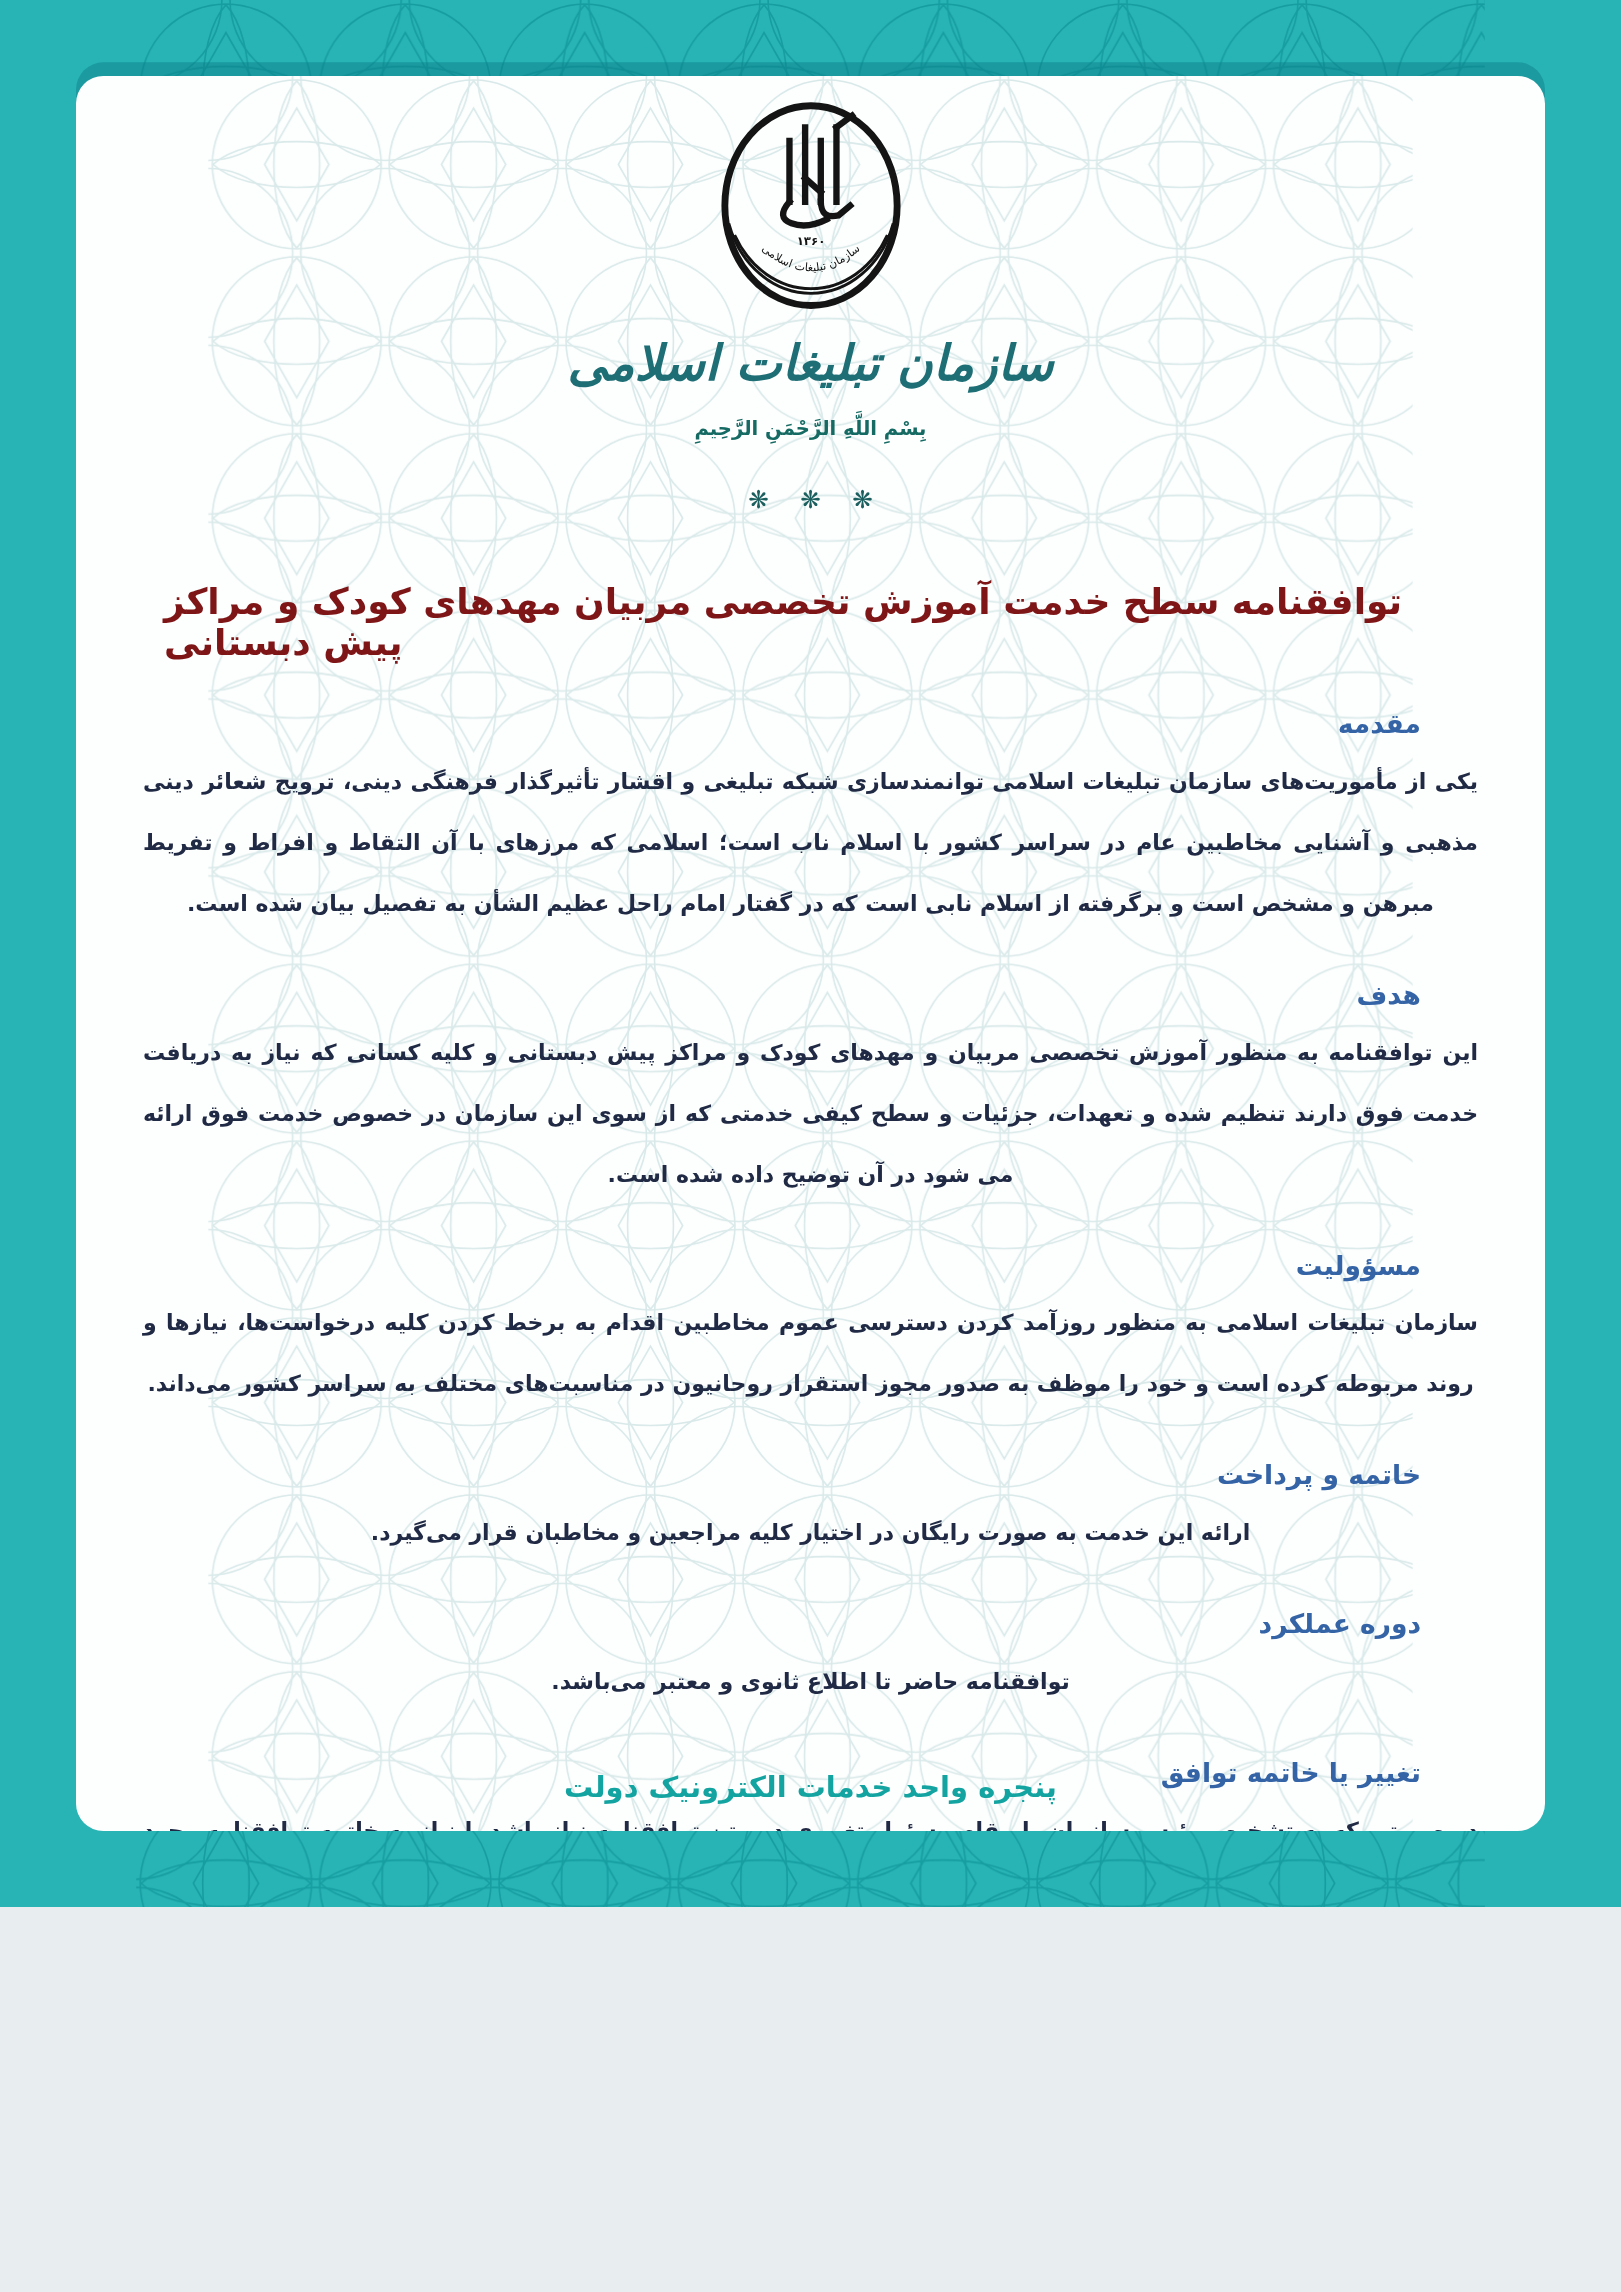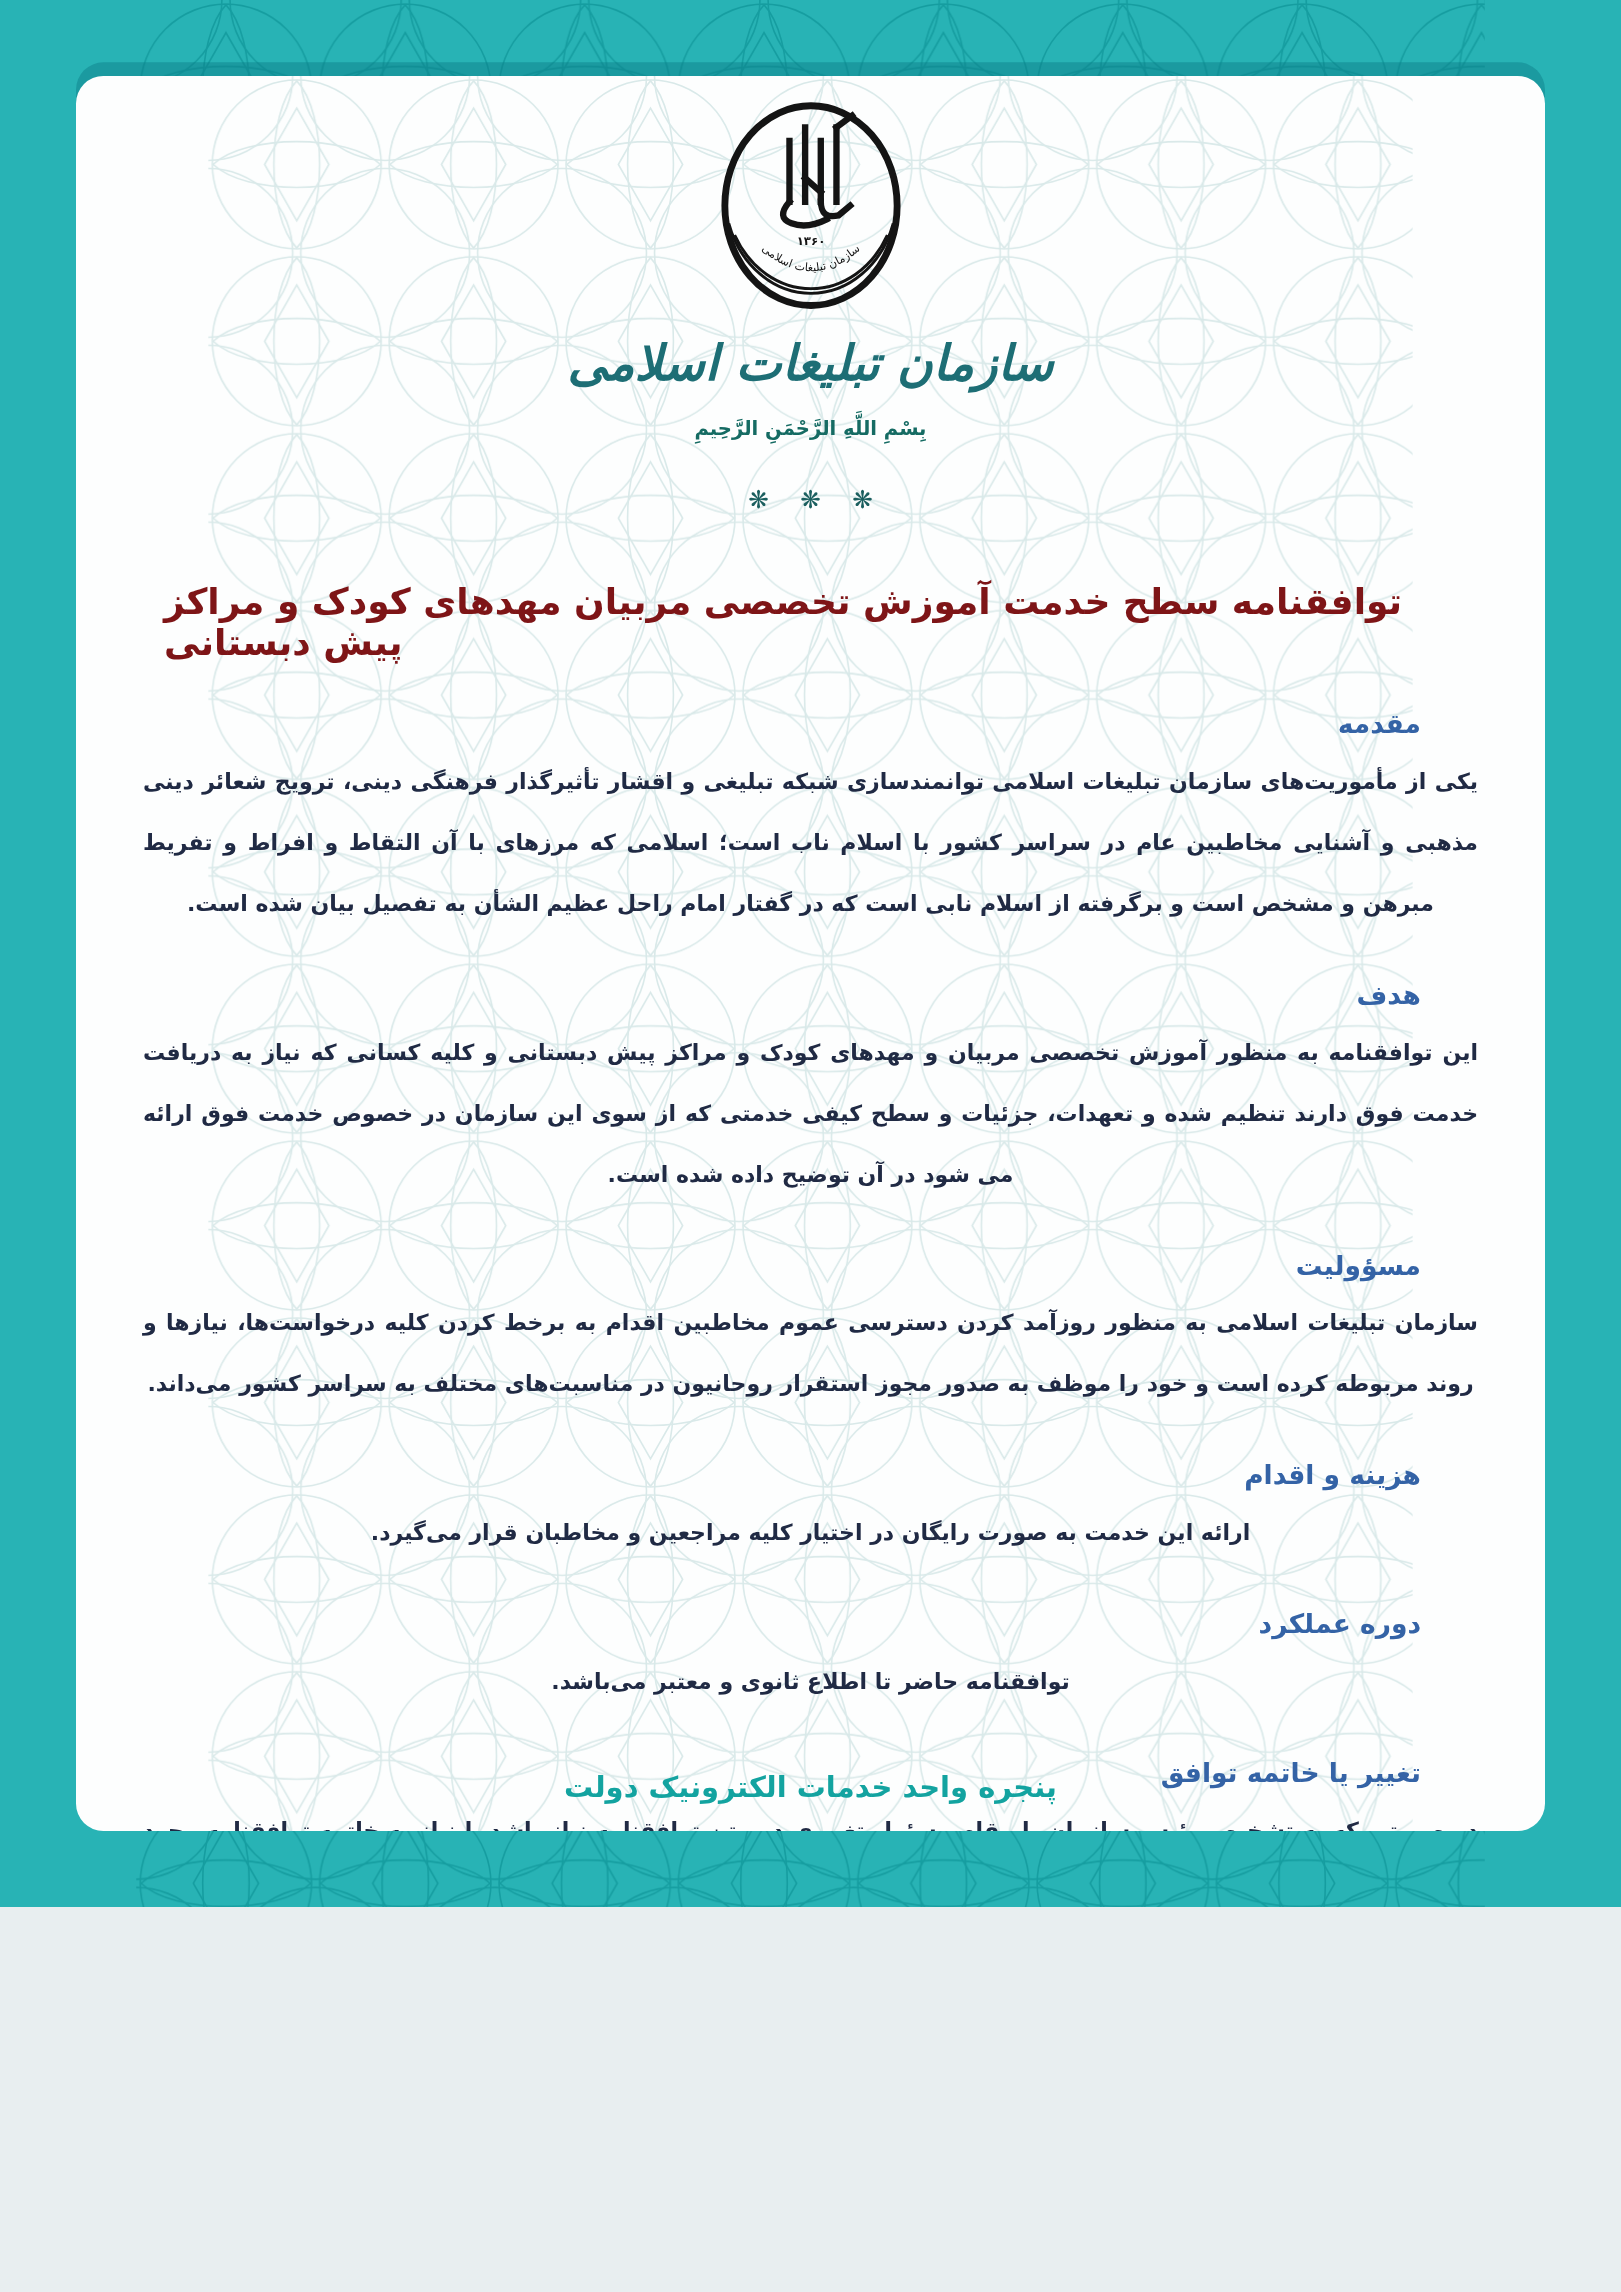--- a/index.html
+++ b/index.html
@@ -238,21 +238,21 @@
           <div class="section-heading">هدف</div>
           <div class="section-body">این توافقنامه به منظور آموزش تخصصی مربیان و مهدهای کودک و مراکز پیش دبستانی و کلیه کسانی که نیاز به دریافت خدمت فوق دارند تنظیم شده و تعهدات، جزئیات و سطح کیفی خدمتی که از سوی این سازمان در خصوص خدمت فوق ارائه می شود در آن توضیح داده شده است.</div>
         </div>
 
         <div>
           <div class="section-heading">مسؤولیت</div>
           <div class="section-body">سازمان تبلیغات اسلامی به منظور روزآمد کردن دسترسی عموم مخاطبین اقدام به برخط کردن کلیه درخواست‌ها، نیازها و روند مربوطه کرده است و خود را موظف به صدور مجوز استقرار روحانیون در مناسبت‌های مختلف به سراسر کشور می‌داند.</div>
         </div>
 
         <div>
-          <div class="section-heading">هزینه و اقدام</div>
+          <div class="section-heading">خاتمه و پرداخت</div>
           <div class="section-body">ارائه این خدمت به صورت رایگان در اختیار کلیه مراجعین و مخاطبان قرار می‌گیرد.</div>
         </div>
 
         <div>
           <div class="section-heading">دوره عملکرد</div>
           <div class="section-body">توافقنامه حاضر تا اطلاع ثانوی و معتبر می‌باشد.</div>
         </div>
 
         <div>
           <div class="section-heading">تغییر یا خاتمه توافق</div>

